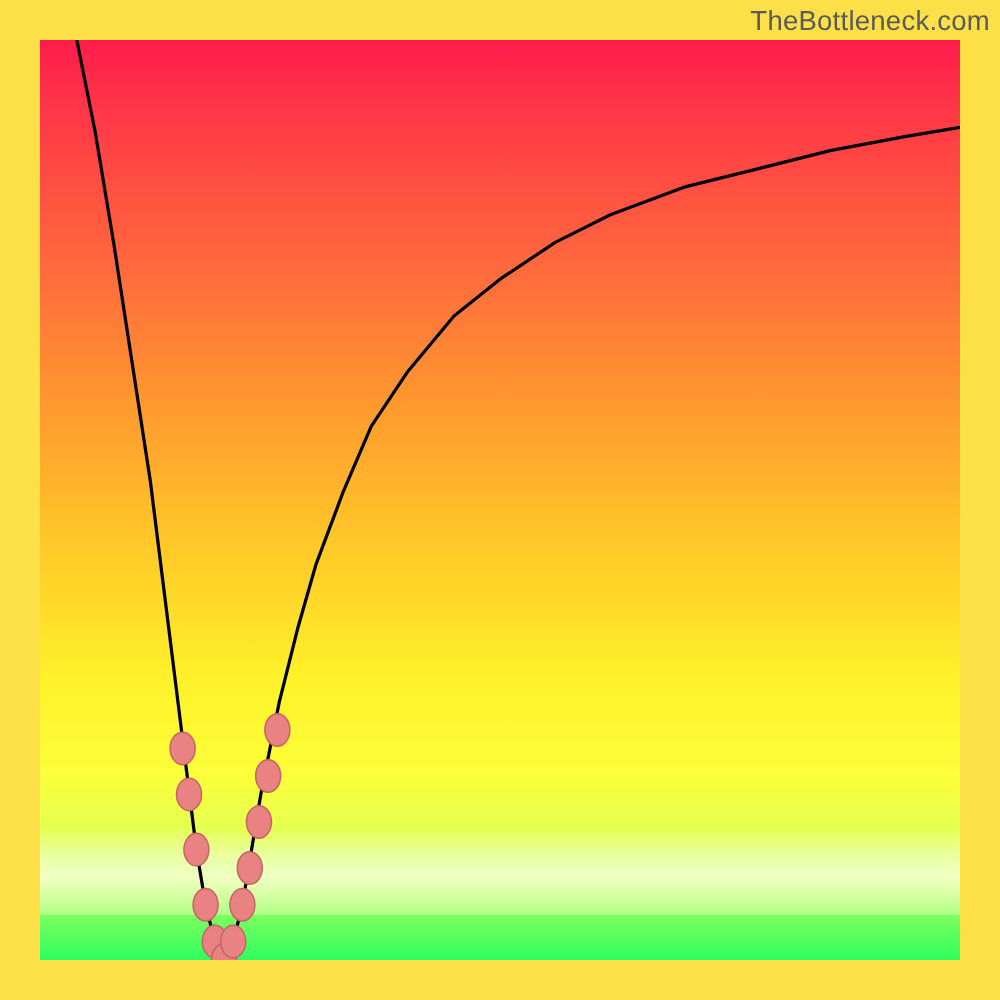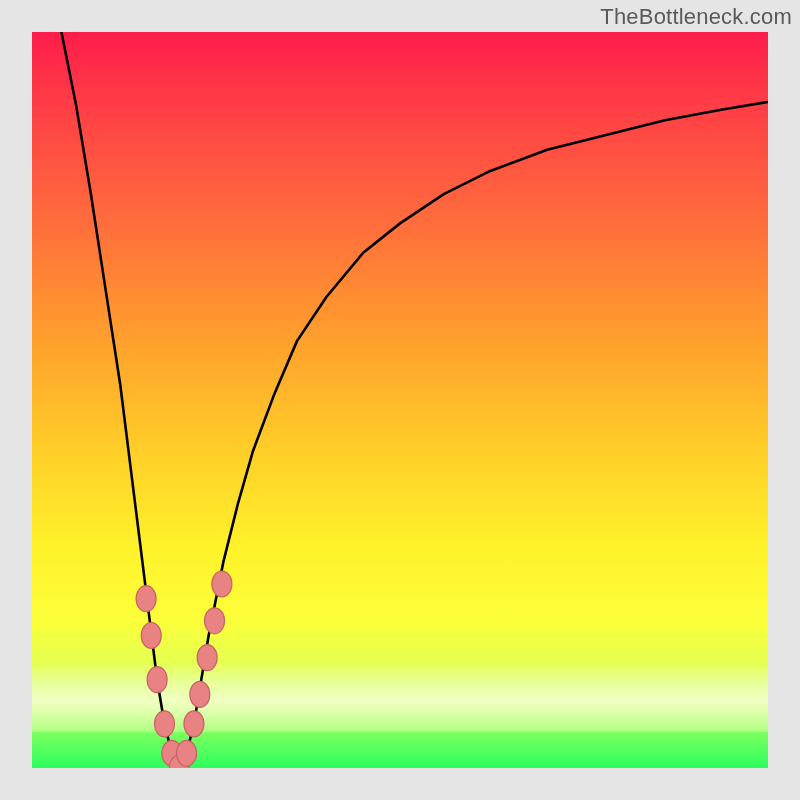--- a/index.html
+++ b/index.html
@@ -8,21 +8,21 @@
     width: 800px;
     height: 800px;
     overflow: hidden;
     background: #000;
     font-family: Arial, Helvetica, sans-serif;
   }
   #frame {
     position: relative;
     width: 800px;
     height: 800px;
-    background: #e5e5e5;
+    background: #fde047;
   }
   #plot {
     position: absolute;
     left: 32px;
     top: 32px;
     width: 736px;
     height: 736px;
     
     background: linear-gradient(
       to bottom,

